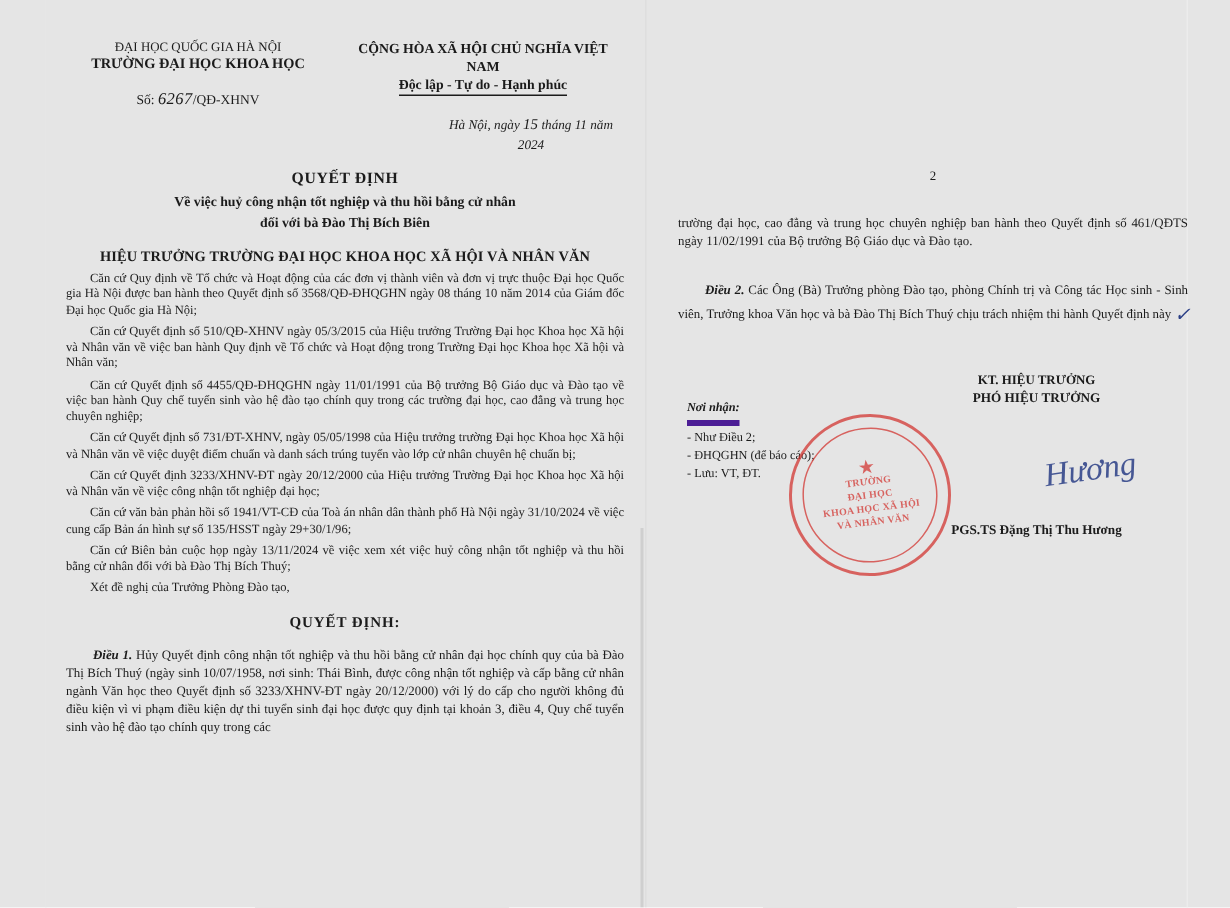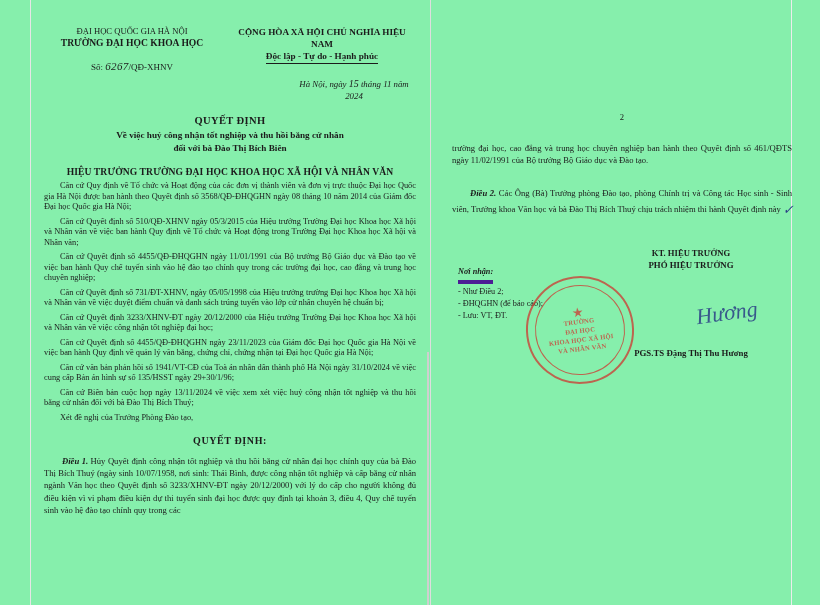--- a/index.html
+++ b/index.html
@@ -11,21 +11,21 @@
     width: 820px;
     height: 605px;
     font-family: "Liberation Serif", serif;
     color: #1b1b1b;
     position: relative;
     overflow: hidden;
   }
   .page {
     position: absolute;
     inset: 0;
-    background: #86efac;
+    background: #e5e5e5;
   }
   
   .scan-edge-left {
     position: absolute;
     left: 30px; top: 0; bottom: 0;
     width: 1px;
     background: #e6e6e6;
   }
   .scan-edge-right {
     position: absolute;
@@ -280,21 +280,21 @@
     <div class="header">
       <div class="hdr-block hdr-left">
         <div class="line1">ĐẠI HỌC QUỐC GIA HÀ NỘI</div>
         <div class="line2">TRƯỜNG ĐẠI HỌC KHOA HỌC</div>
         <div class="docnum">
           <span>Số:</span>
           <span class="hand">6267</span><span>/QĐ-XHNV</span>
         </div>
       </div>
       <div class="hdr-block hdr-right">
-        <div class="line1">CỘNG HÒA XÃ HỘI CHỦ NGHĨA HIỆU NAM</div>
+        <div class="line1">CỘNG HÒA XÃ HỘI CHỦ NGHĨA VIỆT NAM</div>
         <div class="line2"><span class="uline">Độc lập - Tự do - Hạnh phúc</span></div>
         <div class="datum">
           <span>Hà Nội, ngày</span>
           <span class="hand">15</span>
           <span>tháng 11 năm 2024</span>
         </div>
       </div>
     </div>
 
     <div class="title-wrap">
@@ -304,21 +304,20 @@
     </div>
 
     <div class="issuer">HIỆU TRƯỞNG TRƯỜNG ĐẠI HỌC KHOA HỌC XÃ HỘI VÀ NHÂN VĂN</div>
 
     <div>
       <div class="para it indent">Căn cứ Quy định về Tổ chức và Hoạt động của các đơn vị thành viên và đơn vị trực thuộc Đại học Quốc gia Hà Nội được ban hành theo Quyết định số 3568/QĐ-ĐHQGHN ngày 08 tháng 10 năm 2014 của Giám đốc Đại học Quốc gia Hà Nội;</div>
       <div class="para it indent">Căn cứ Quyết định số 510/QĐ-XHNV ngày 05/3/2015 của Hiệu trưởng Trường Đại học Khoa học Xã hội và Nhân văn về việc ban hành Quy định về Tổ chức và Hoạt động trong Trường Đại học Khoa học Xã hội và Nhân văn;</div>
       <div class="para it indent">Căn cứ Quyết định số 4455/QĐ-ĐHQGHN ngày 11/01/1991 của Bộ trưởng Bộ Giáo dục và Đào tạo về việc ban hành Quy chế tuyển sinh vào hệ đào tạo chính quy trong các trường đại học, cao đẳng và trung học chuyên nghiệp;</div>
       <div class="para it indent">Căn cứ Quyết định số 731/ĐT-XHNV, ngày 05/05/1998 của Hiệu trưởng trường Đại học Khoa học Xã hội và Nhân văn về việc duyệt điểm chuẩn và danh sách trúng tuyển vào lớp cử nhân chuyên hệ chuẩn bị;</div>
       <div class="para it indent">Căn cứ Quyết định 3233/XHNV-ĐT ngày 20/12/2000 của Hiệu trưởng Trường Đại học Khoa học Xã hội và Nhân văn về việc công nhận tốt nghiệp đại học;</div>
-      <div class="para it indent">Căn cứ Quyết định số 4455/QĐ-ĐHQGHN ngày 23/11/2023 của Giám đốc Đại học Quốc gia Hà Nội về việc ban hành Quy định về quản lý văn bằng, chứng chỉ, chứng nhận tại Đại học Quốc gia Hà Nội;</div>
       <div class="para it indent">Căn cứ văn bản phản hồi số 1941/VT-CĐ của Toà án nhân dân thành phố Hà Nội ngày 31/10/2024 về việc cung cấp Bản án hình sự số 135/HSST ngày 29+30/1/96;</div>
       <div class="para it indent">Căn cứ Biên bản cuộc họp ngày 13/11/2024 về việc xem xét việc huỷ công nhận tốt nghiệp và thu hồi bằng cử nhân đối với bà Đào Thị Bích Thuý;</div>
       <div class="para it indent">Xét đề nghị của Trưởng Phòng Đào tạo,</div>
     </div>
 
     <div class="decide">QUYẾT ĐỊNH:</div>
 
     <div class="article">
       <b>Điều 1.</b><span> Hủy Quyết định công nhận tốt nghiệp và thu hồi bằng cử nhân đại học chính quy của bà Đào Thị Bích Thuý (ngày sinh 10/07/1958, nơi sinh: Thái Bình, được công nhận tốt nghiệp và cấp bằng cử nhân ngành Văn học theo Quyết định số 3233/XHNV-ĐT ngày 20/12/2000) với lý do cấp cho người không đủ điều kiện vì vi phạm điều kiện dự thi tuyển sinh đại học được quy định tại khoản 3, điều 4, Quy chế tuyển sinh vào hệ đào tạo chính quy trong các</span>
     </div>

